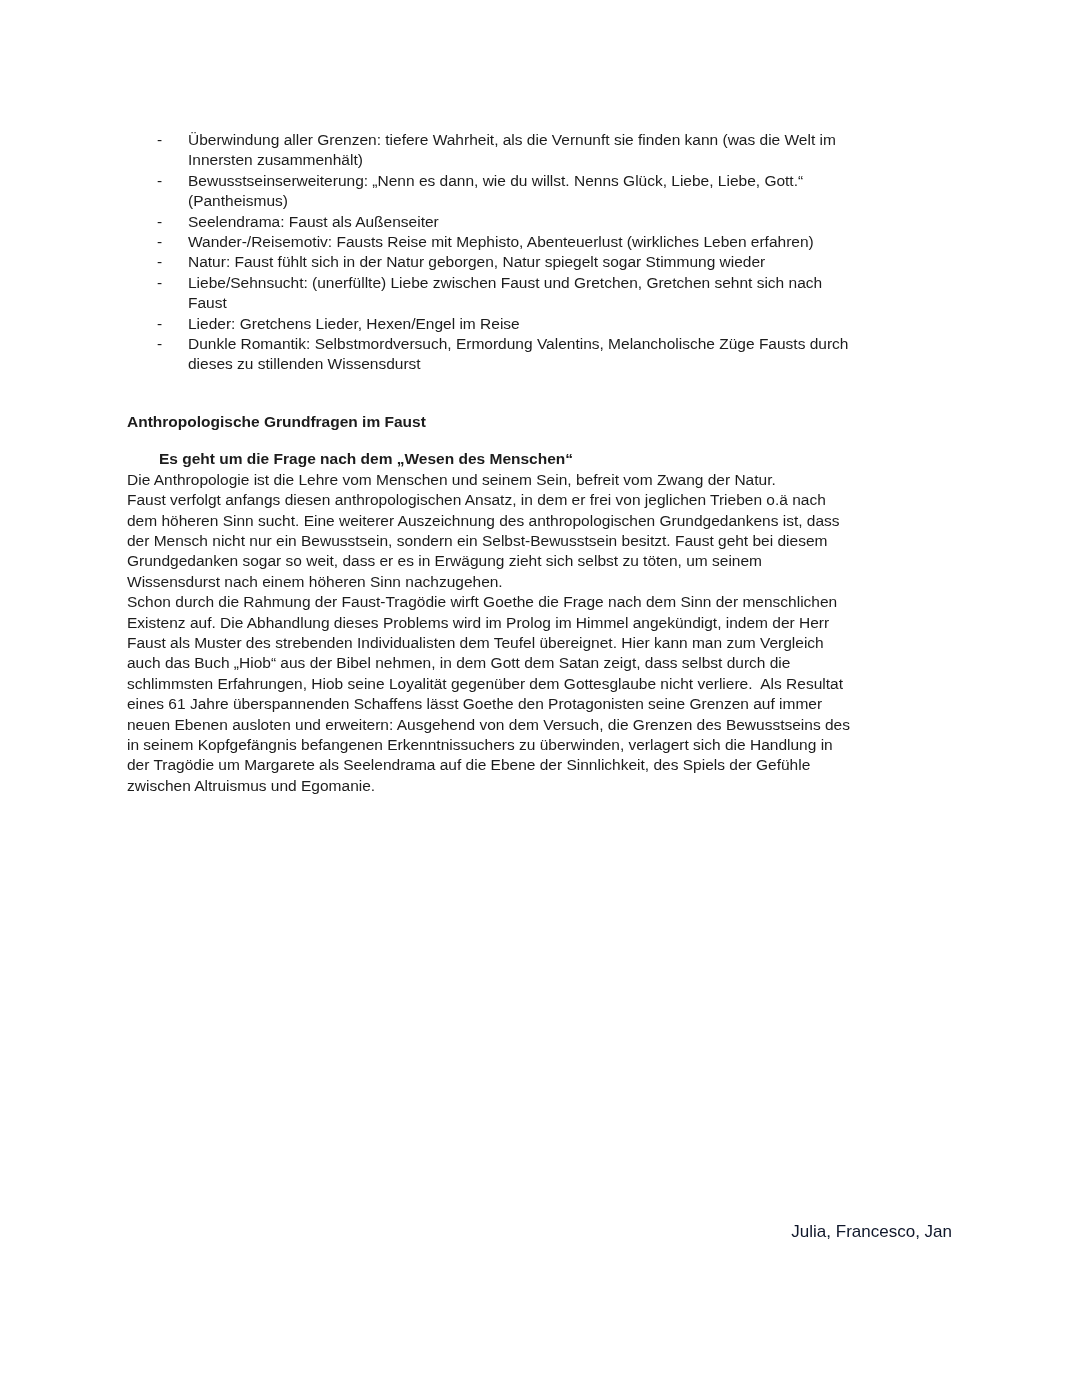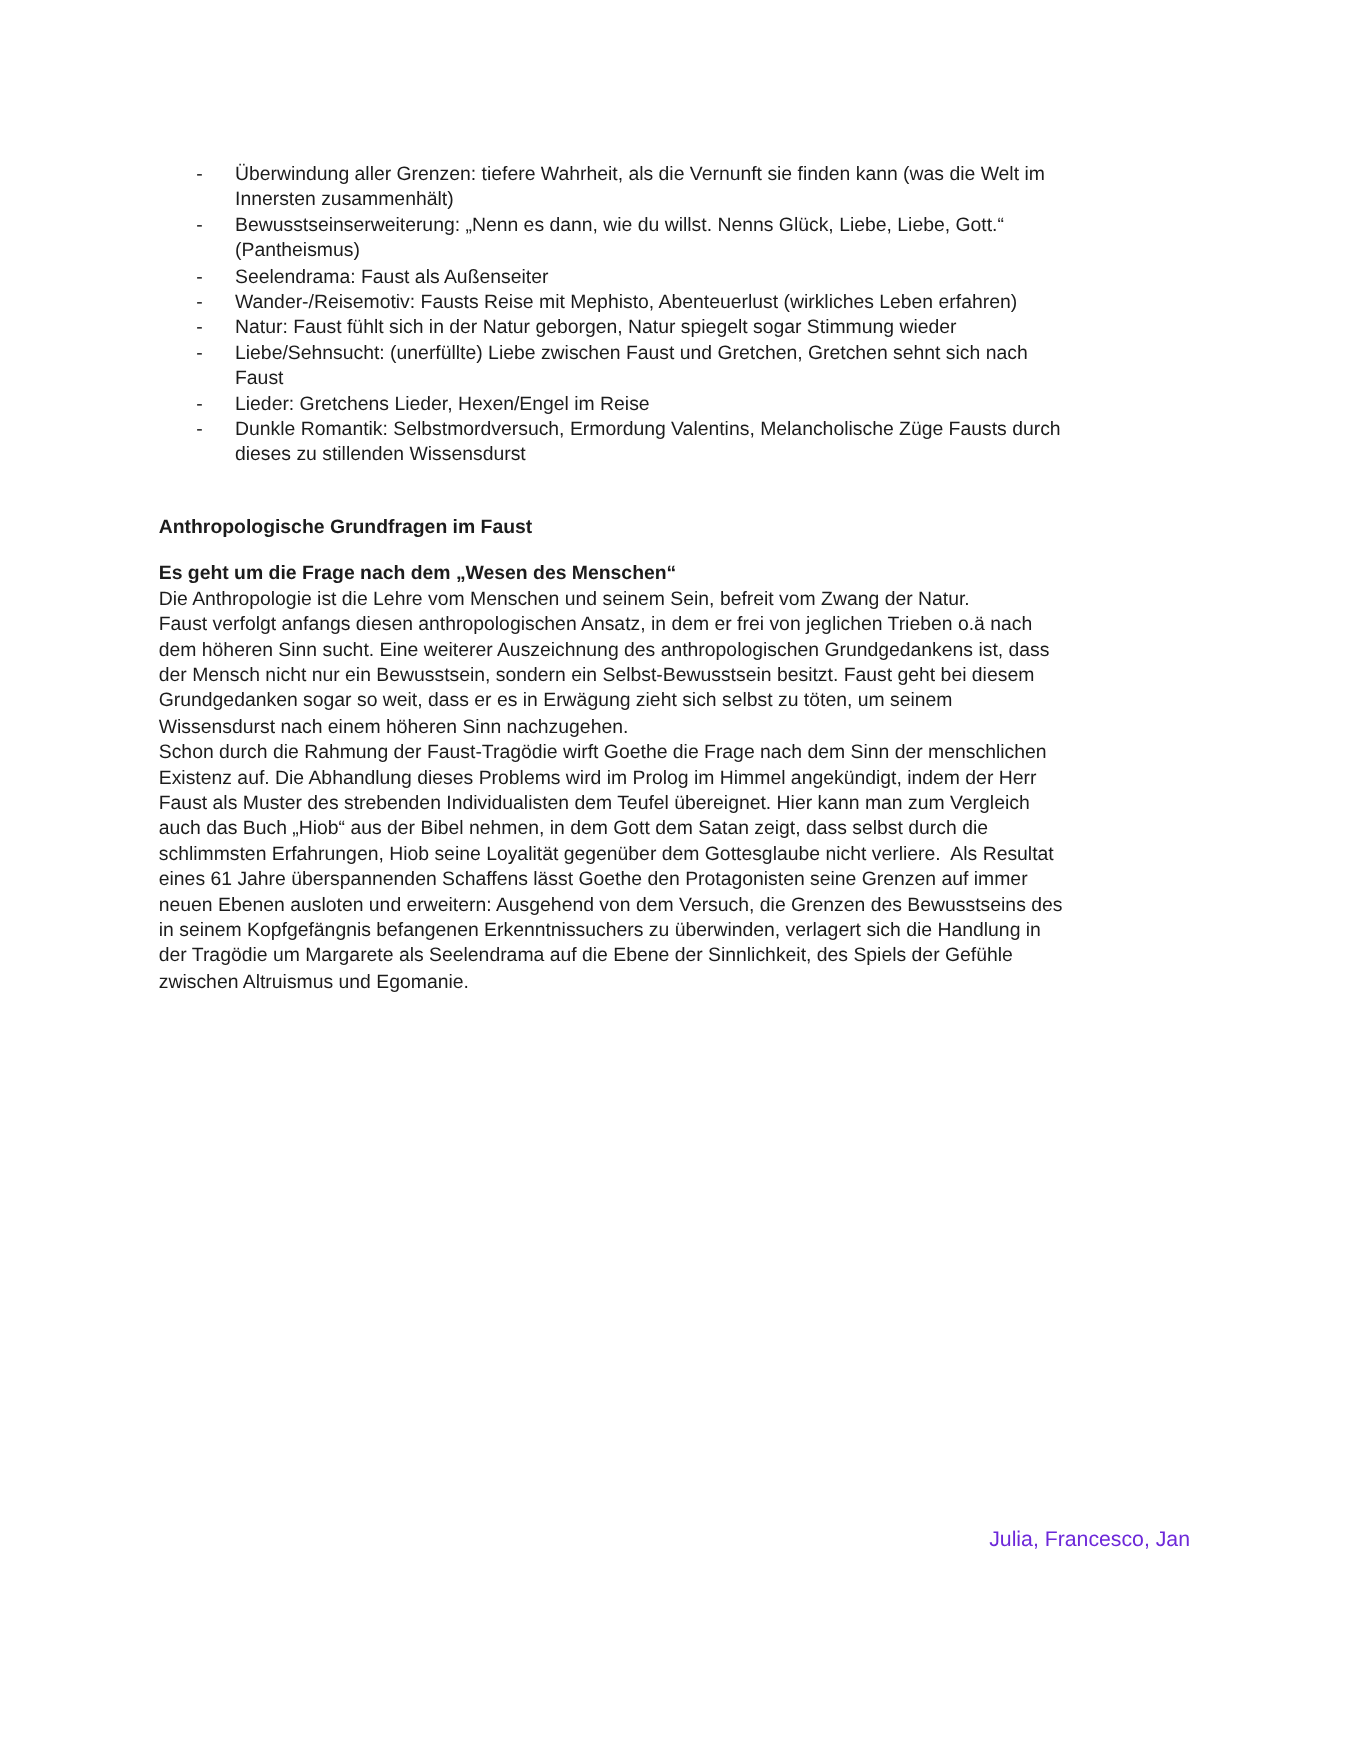--- a/index.html
+++ b/index.html
@@ -38,31 +38,32 @@
     font-weight: bold;
   }
   .notes {
     margin-top: 26px;
     margin-left: 61px;
     white-space: pre-wrap;
   }
   .bold-heading {
     margin-top: 17px;
     font-weight: bold;
+    margin-left: 32px;
   }
   .paragraph {
     white-space: pre-wrap;
   }
   .signature {
     position: absolute;
     top: 1221px;
     right: 128px;
     font-size: 17px;
     line-height: 21px;
-    color: #6d28d9;
+    color: #0f172a;
     text-align: right;
   }
 </style>
 </head>
 <body>
 
 <div class="content">
 
   <div class="bullet-list">
       <div class="bullet-item">

